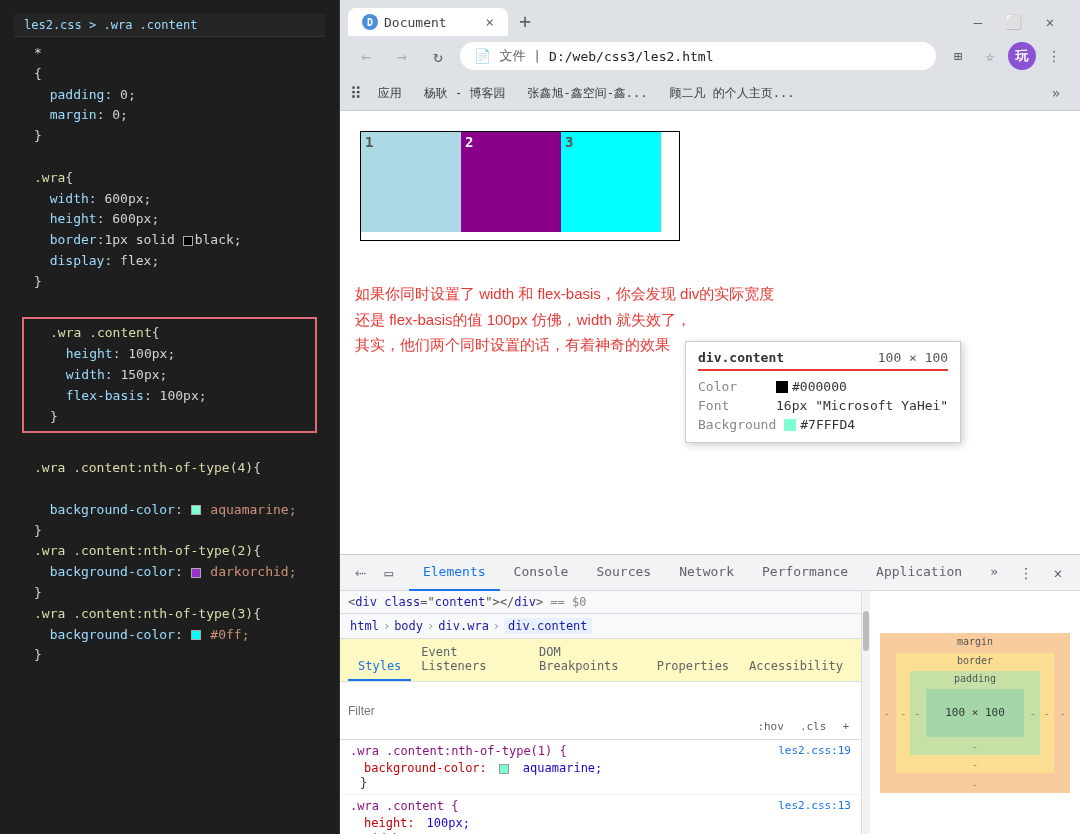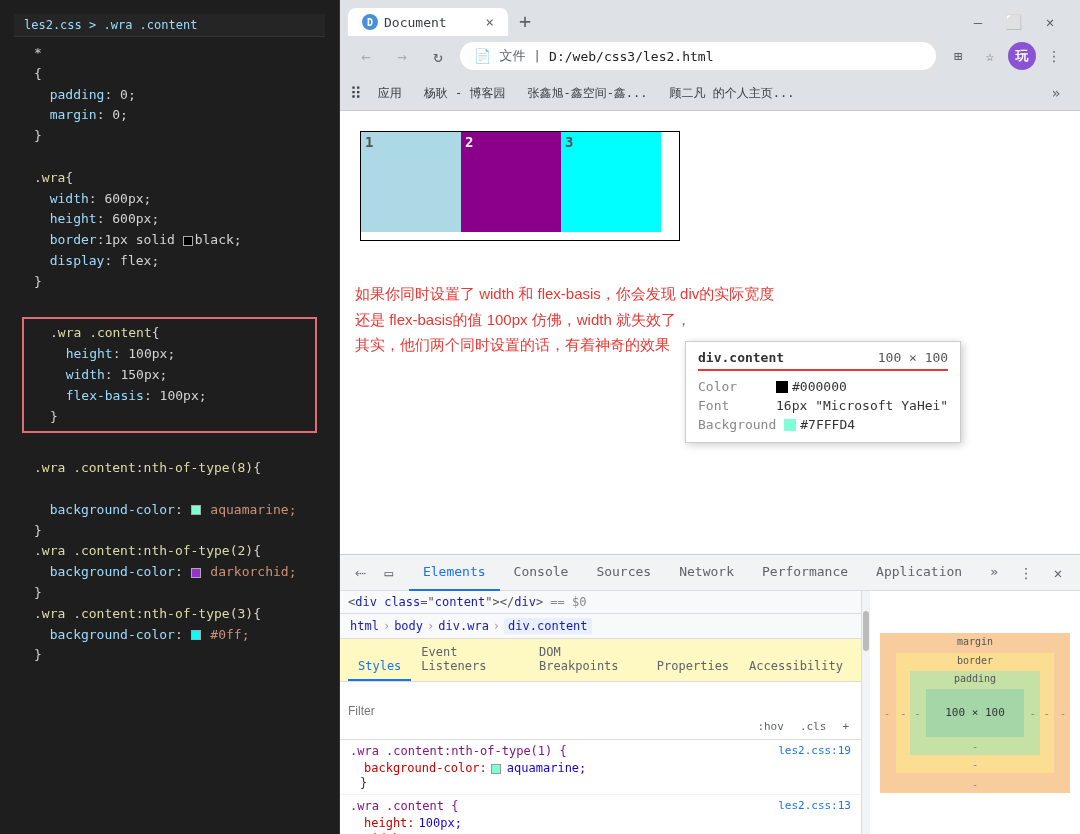--- a/index.html
+++ b/index.html
@@ -406,21 +406,21 @@
     }
     .css-rule-file {
       float: right;
       color: #1a73e8;
       font-size: 11px;
     }
     .css-property {
       display: flex;
       align-items: center;
       padding: 1px 0 1px 14px;
-      gap: 4px;
+      gap: 12px;
       font-size: 12px;
     }
     .css-prop-name { color: #c80000; }
     .css-prop-value { color: #1c00cf; }
     .css-color-swatch {
       width: 10px; height: 10px;
       display: inline-block;
       border: 1px solid #999;
       vertical-align: middle;
       margin-right: 2px;
@@ -490,21 +490,21 @@
       <div class="selected-rule">
         <div class="code-line"><span class="kw-yellow">.wra .content</span><span class="kw-white">{</span></div>
         <div class="code-line">  <span class="kw-blue">height</span><span class="kw-white">: 100px;</span></div>
         <div class="code-line">  <span class="kw-blue">width</span><span class="kw-white">: 150px;</span></div>
         <div class="code-line">  <span class="kw-blue">flex-basis</span><span class="kw-white">: 100px;</span></div>
         <div class="code-line"><span class="kw-white">}</span></div>
       </div>
 
       <div class="code-line">&nbsp;</div>
 
-      <div class="code-line"><span class="kw-yellow">.wra .content:nth-of-type(8)</span><span class="kw-white">{</span></div>
+      <div class="code-line"><span class="kw-yellow">.wra .content:nth-of-type(4)</span><span class="kw-white">{</span></div>
       <div class="code-line">&nbsp;</div>
       <div class="code-line">  <span class="kw-blue">background-color</span><span class="kw-white">: </span><span class="color-swatch-aqua"></span><span class="kw-orange"> aquamarine;</span></div>
       <div class="code-line"><span class="kw-white">}</span></div>
       <div class="code-line"><span class="kw-yellow">.wra .content:nth-of-type(2)</span><span class="kw-white">{</span></div>
       <div class="code-line">  <span class="kw-blue">background-color</span><span class="kw-white">: </span><span class="color-swatch-dark"></span><span class="kw-orange"> darkorchid;</span></div>
       <div class="code-line"><span class="kw-white">}</span></div>
       <div class="code-line"><span class="kw-yellow">.wra .content:nth-of-type(3)</span><span class="kw-white">{</span></div>
       <div class="code-line">  <span class="kw-blue">background-color</span><span class="kw-white">: </span><span class="color-swatch-cyan"></span><span class="kw-orange"> #0ff;</span></div>
       <div class="code-line"><span class="kw-white">}</span></div>
     </div>

